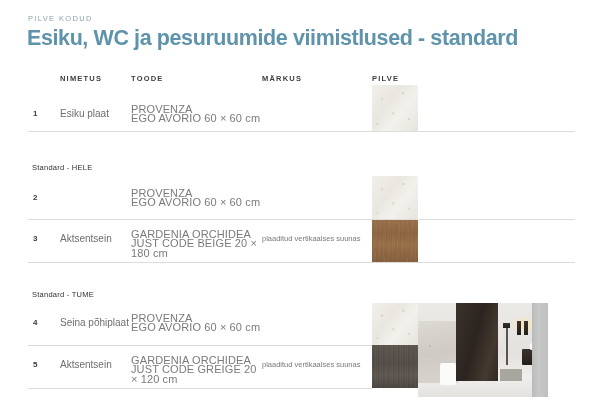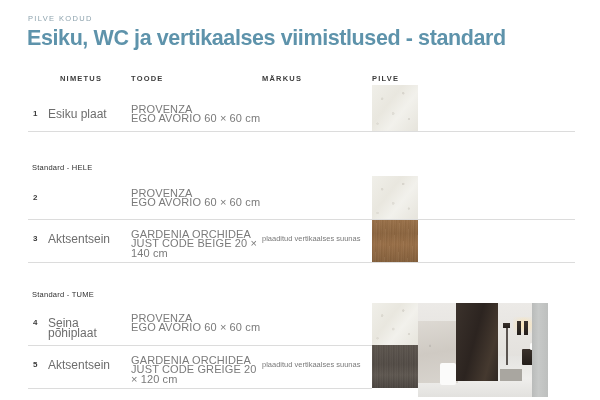--- a/index.html
+++ b/index.html
@@ -84,23 +84,23 @@
 
   .cell-num {
     position: absolute;
     left: 33px;
     font-size: 8px;
     font-weight: bold;
     color: #3a3a3a;
   }
   .cell-name {
     position: absolute;
-    left: 48px;
+    left: 60px;
     width: 70px;
-    font-size: 12px;
+    font-size: 10px;
     line-height: 10px;
     color: #6d6d6d;
   }
   .cell-product {
     position: absolute;
     left: 131px;
     width: 130px;
     font-size: 11px;
     line-height: 10px;
     color: #7a7a7a;
@@ -188,21 +188,21 @@
   }
   .ph-rug { position: absolute; background: #a9a6a0; }
 </style>
 </head>
 <body>
 
 <div class="page">
 
   <div class="eyebrow">PILVE KODUD</div>
 
-  <h1 class="page-title">Esiku, WC ja vertikaalses viimistlused - standard</h1>
+  <h1 class="page-title">Esiku, WC ja pesuruumide viimistlused - standard</h1>
 
   <div class="thead">
     <span class="th th-nimetus">NIMETUS</span>
     <span class="th th-toode">TOODE</span>
     <span class="th th-markus">MÄRKUS</span>
     <span class="th th-pilt">PILVE</span>
   </div>
 
   <div class="row" style="top:103px;height:22px">
     <span class="cell-num" style="top:6px">1</span>
@@ -226,21 +226,21 @@
   </div>
 
   <div class="swatch sw-cream" style="left:372px;top:176px;width:46px;height:44px"></div>
 
   <div class="rule" style="top:219px"></div>
 
   <div class="row" style="top:226px;height:26px">
     <span class="cell-num" style="top:8px">3</span>
     <span class="cell-name" style="top:8px">Aktsentsein</span>
     <span class="cell-product" style="top:3px">GARDENIA ORCHIDEA</span>
-    <span class="cell-product" style="top:12px">JUST CODE BEIGE 20 × 140 cm</span>
+    <span class="cell-product" style="top:12px">JUST CODE BEIGE 20 × 180 cm</span>
     <span class="cell-note" style="top:8px">plaaditud vertikaalses suunas</span>
   </div>
 
   <div class="swatch sw-wood" style="left:372px;top:220px;width:46px;height:42px"></div>
 
   <div class="rule" style="top:262px"></div>
 
   <div class="group-label" style="top:290px">Standard - TUME</div>
 
   <div class="photo" style="left:418px;top:303px;width:130px;height:94px">

